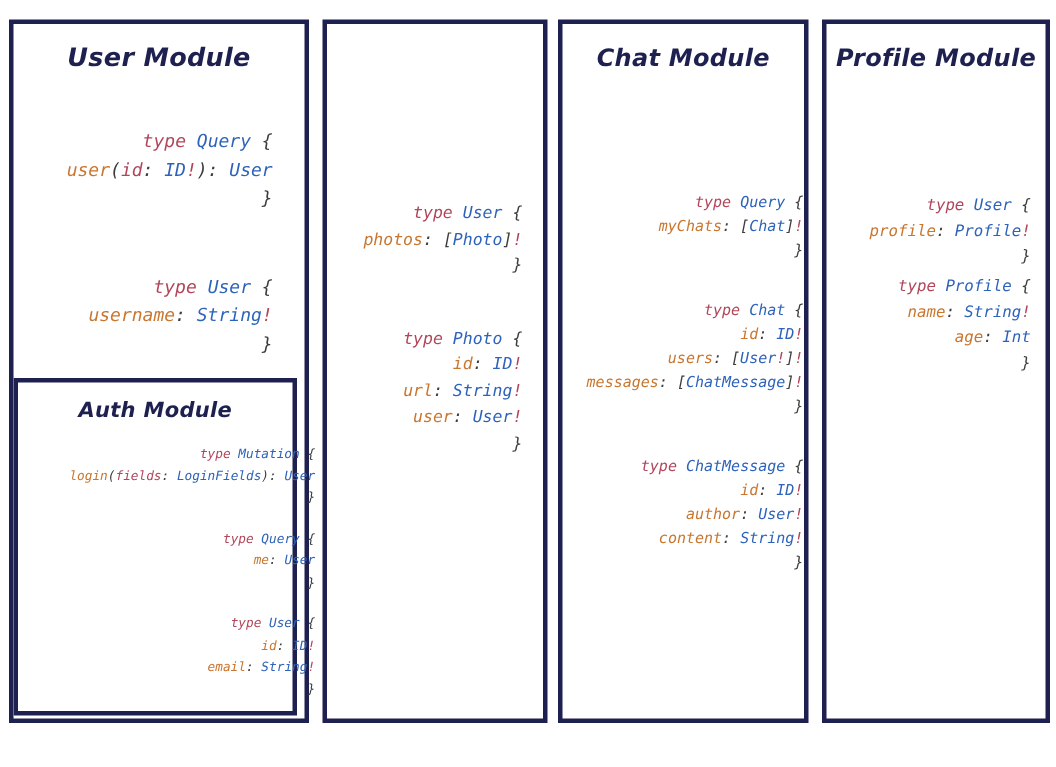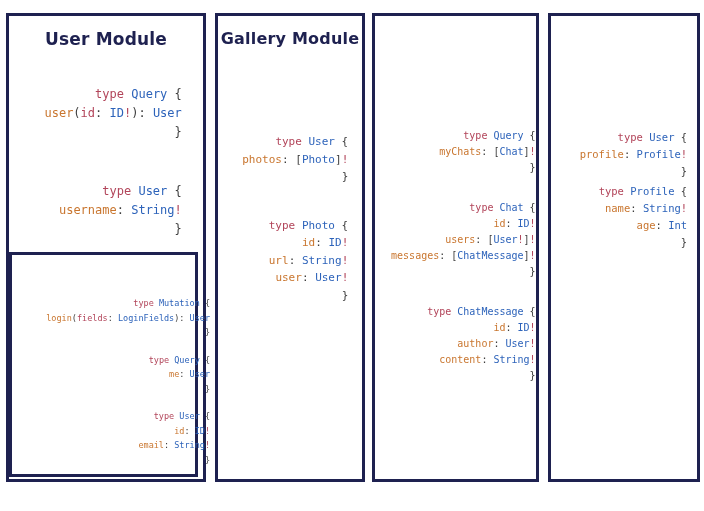--- a/index.html
+++ b/index.html
@@ -8,20 +8,21 @@
     position:relative;
     width:704px; height:511px;
     background:#ffffff;
     overflow:hidden;
     font-family:"DejaVu Sans", sans-serif;
   }
   .box {
     position:absolute;
     background:#ffffff;
     border:3px solid var(--navy, #1e2150);
+    font-style:italic;
   }
   #box-user    { left:6px;   top:13px;  width:200px; height:469px; }
   #box-auth    { left:0px;   top:236px; width:189px; height:225px; }
   #box-gallery { left:215px; top:13px;  width:150px; height:469px; }
   #box-chat    { left:372px; top:13px;  width:167px; height:469px; }
   #box-profile { left:548px; top:13px;  width:152px; height:469px; }
 
   .module-title {
     color:var(--navy, #1e2150);
     font-weight:bold;
@@ -62,30 +63,32 @@
 </head>
 <body>
 
 <div class="canvas">
 
   <section class="box" id="box-user">
     <h2 class="module-title">User Module</h2>
     <div class="code" id="code-user"><pre class="block"><div class="line"><span class="tok-k">type </span><span class="tok-t">Query</span><span class="tok-p"> {</span></div><div class="line"><span class="tok-p">  </span><span class="tok-f">user</span><span class="tok-p">(</span><span class="tok-k">id</span><span class="tok-p">: </span><span class="tok-t">ID</span><span class="tok-k">!</span><span class="tok-p">): </span><span class="tok-t">User</span></div><div class="line"><span class="tok-p">}</span></div></pre><pre class="block"><div class="line"><span class="tok-k">type </span><span class="tok-t">User</span><span class="tok-p"> {</span></div><div class="line"><span class="tok-p">  </span><span class="tok-f">username</span><span class="tok-p">: </span><span class="tok-t">String</span><span class="tok-k">!</span></div><div class="line"><span class="tok-p">}</span></div></pre></div>
 
     <section class="box" id="box-auth">
+      <h2 class="module-title">Auth Module</h2>
       <div class="code" id="code-auth"><pre class="block"><div class="line"><span class="tok-k">type </span><span class="tok-t">Mutation</span><span class="tok-p"> {</span></div><div class="line"><span class="tok-p">  </span><span class="tok-f">login</span><span class="tok-p">(</span><span class="tok-k">fields</span><span class="tok-p">: </span><span class="tok-t">LoginFields</span><span class="tok-p">): </span><span class="tok-t">User</span></div><div class="line"><span class="tok-p">}</span></div></pre><pre class="block"><div class="line"><span class="tok-k">type </span><span class="tok-t">Query</span><span class="tok-p"> {</span></div><div class="line"><span class="tok-p">  </span><span class="tok-f">me</span><span class="tok-p">: </span><span class="tok-t">User</span></div><div class="line"><span class="tok-p">}</span></div></pre><pre class="block"><div class="line"><span class="tok-k">type </span><span class="tok-t">User</span><span class="tok-p"> {</span></div><div class="line"><span class="tok-p">  </span><span class="tok-f">id</span><span class="tok-p">: </span><span class="tok-t">ID</span><span class="tok-k">!</span></div><div class="line"><span class="tok-p">  </span><span class="tok-f">email</span><span class="tok-p">: </span><span class="tok-t">String</span><span class="tok-k">!</span></div><div class="line"><span class="tok-p">}</span></div></pre></div>
     </section>
   </section>
 
   <section class="box" id="box-gallery">
-    <h2 class="module-title">Gallery Module</h2>
     <div class="code" id="code-gallery"><pre class="block"><div class="line"><span class="tok-k">type </span><span class="tok-t">User</span><span class="tok-p"> {</span></div><div class="line"><span class="tok-p">  </span><span class="tok-f">photos</span><span class="tok-p">: </span><span class="tok-p">[</span><span class="tok-t">Photo</span><span class="tok-p">]</span><span class="tok-k">!</span></div><div class="line"><span class="tok-p">}</span></div></pre><pre class="block"><div class="line"><span class="tok-k">type </span><span class="tok-t">Photo</span><span class="tok-p"> {</span></div><div class="line"><span class="tok-p">  </span><span class="tok-f">id</span><span class="tok-p">: </span><span class="tok-t">ID</span><span class="tok-k">!</span></div><div class="line"><span class="tok-p">  </span><span class="tok-f">url</span><span class="tok-p">: </span><span class="tok-t">String</span><span class="tok-k">!</span></div><div class="line"><span class="tok-p">  </span><span class="tok-f">user</span><span class="tok-p">: </span><span class="tok-t">User</span><span class="tok-k">!</span></div><div class="line"><span class="tok-p">}</span></div></pre></div>
   </section>
 
   <section class="box" id="box-chat">
+    <h2 class="module-title">Chat Module</h2>
     <div class="code" id="code-chat"><pre class="block"><div class="line"><span class="tok-k">type </span><span class="tok-t">Query</span><span class="tok-p"> {</span></div><div class="line"><span class="tok-p">  </span><span class="tok-f">myChats</span><span class="tok-p">: </span><span class="tok-p">[</span><span class="tok-t">Chat</span><span class="tok-p">]</span><span class="tok-k">!</span></div><div class="line"><span class="tok-p">}</span></div></pre><pre class="block"><div class="line"><span class="tok-k">type </span><span class="tok-t">Chat</span><span class="tok-p"> {</span></div><div class="line"><span class="tok-p">  </span><span class="tok-f">id</span><span class="tok-p">: </span><span class="tok-t">ID</span><span class="tok-k">!</span></div><div class="line"><span class="tok-p">  </span><span class="tok-f">users</span><span class="tok-p">: </span><span class="tok-p">[</span><span class="tok-t">User</span><span class="tok-k">!</span><span class="tok-p">]</span><span class="tok-k">!</span></div><div class="line"><span class="tok-p">  </span><span class="tok-f">messages</span><span class="tok-p">: </span><span class="tok-p">[</span><span class="tok-t">ChatMessage</span><span class="tok-p">]</span><span class="tok-k">!</span></div><div class="line"><span class="tok-p">}</span></div></pre><pre class="block"><div class="line"><span class="tok-k">type </span><span class="tok-t">ChatMessage</span><span class="tok-p"> {</span></div><div class="line"><span class="tok-p">  </span><span class="tok-f">id</span><span class="tok-p">: </span><span class="tok-t">ID</span><span class="tok-k">!</span></div><div class="line"><span class="tok-p">  </span><span class="tok-f">author</span><span class="tok-p">: </span><span class="tok-t">User</span><span class="tok-k">!</span></div><div class="line"><span class="tok-p">  </span><span class="tok-f">content</span><span class="tok-p">: </span><span class="tok-t">String</span><span class="tok-k">!</span></div><div class="line"><span class="tok-p">}</span></div></pre></div>
   </section>
 
   <section class="box" id="box-profile">
+    <h2 class="module-title">Profile Module</h2>
     <div class="code" id="code-profile"><pre class="block"><div class="line"><span class="tok-k">type </span><span class="tok-t">User</span><span class="tok-p"> {</span></div><div class="line"><span class="tok-p">  </span><span class="tok-f">profile</span><span class="tok-p">: </span><span class="tok-t">Profile</span><span class="tok-k">!</span></div><div class="line"><span class="tok-p">}</span></div></pre><pre class="block"><div class="line"><span class="tok-k">type </span><span class="tok-t">Profile</span><span class="tok-p"> {</span></div><div class="line"><span class="tok-p">  </span><span class="tok-f">name</span><span class="tok-p">: </span><span class="tok-t">String</span><span class="tok-k">!</span></div><div class="line"><span class="tok-p">  </span><span class="tok-f">age</span><span class="tok-p">: </span><span class="tok-t">Int</span></div><div class="line"><span class="tok-p">}</span></div></pre></div>
   </section>
 
 </div>
 
 </body></html>

